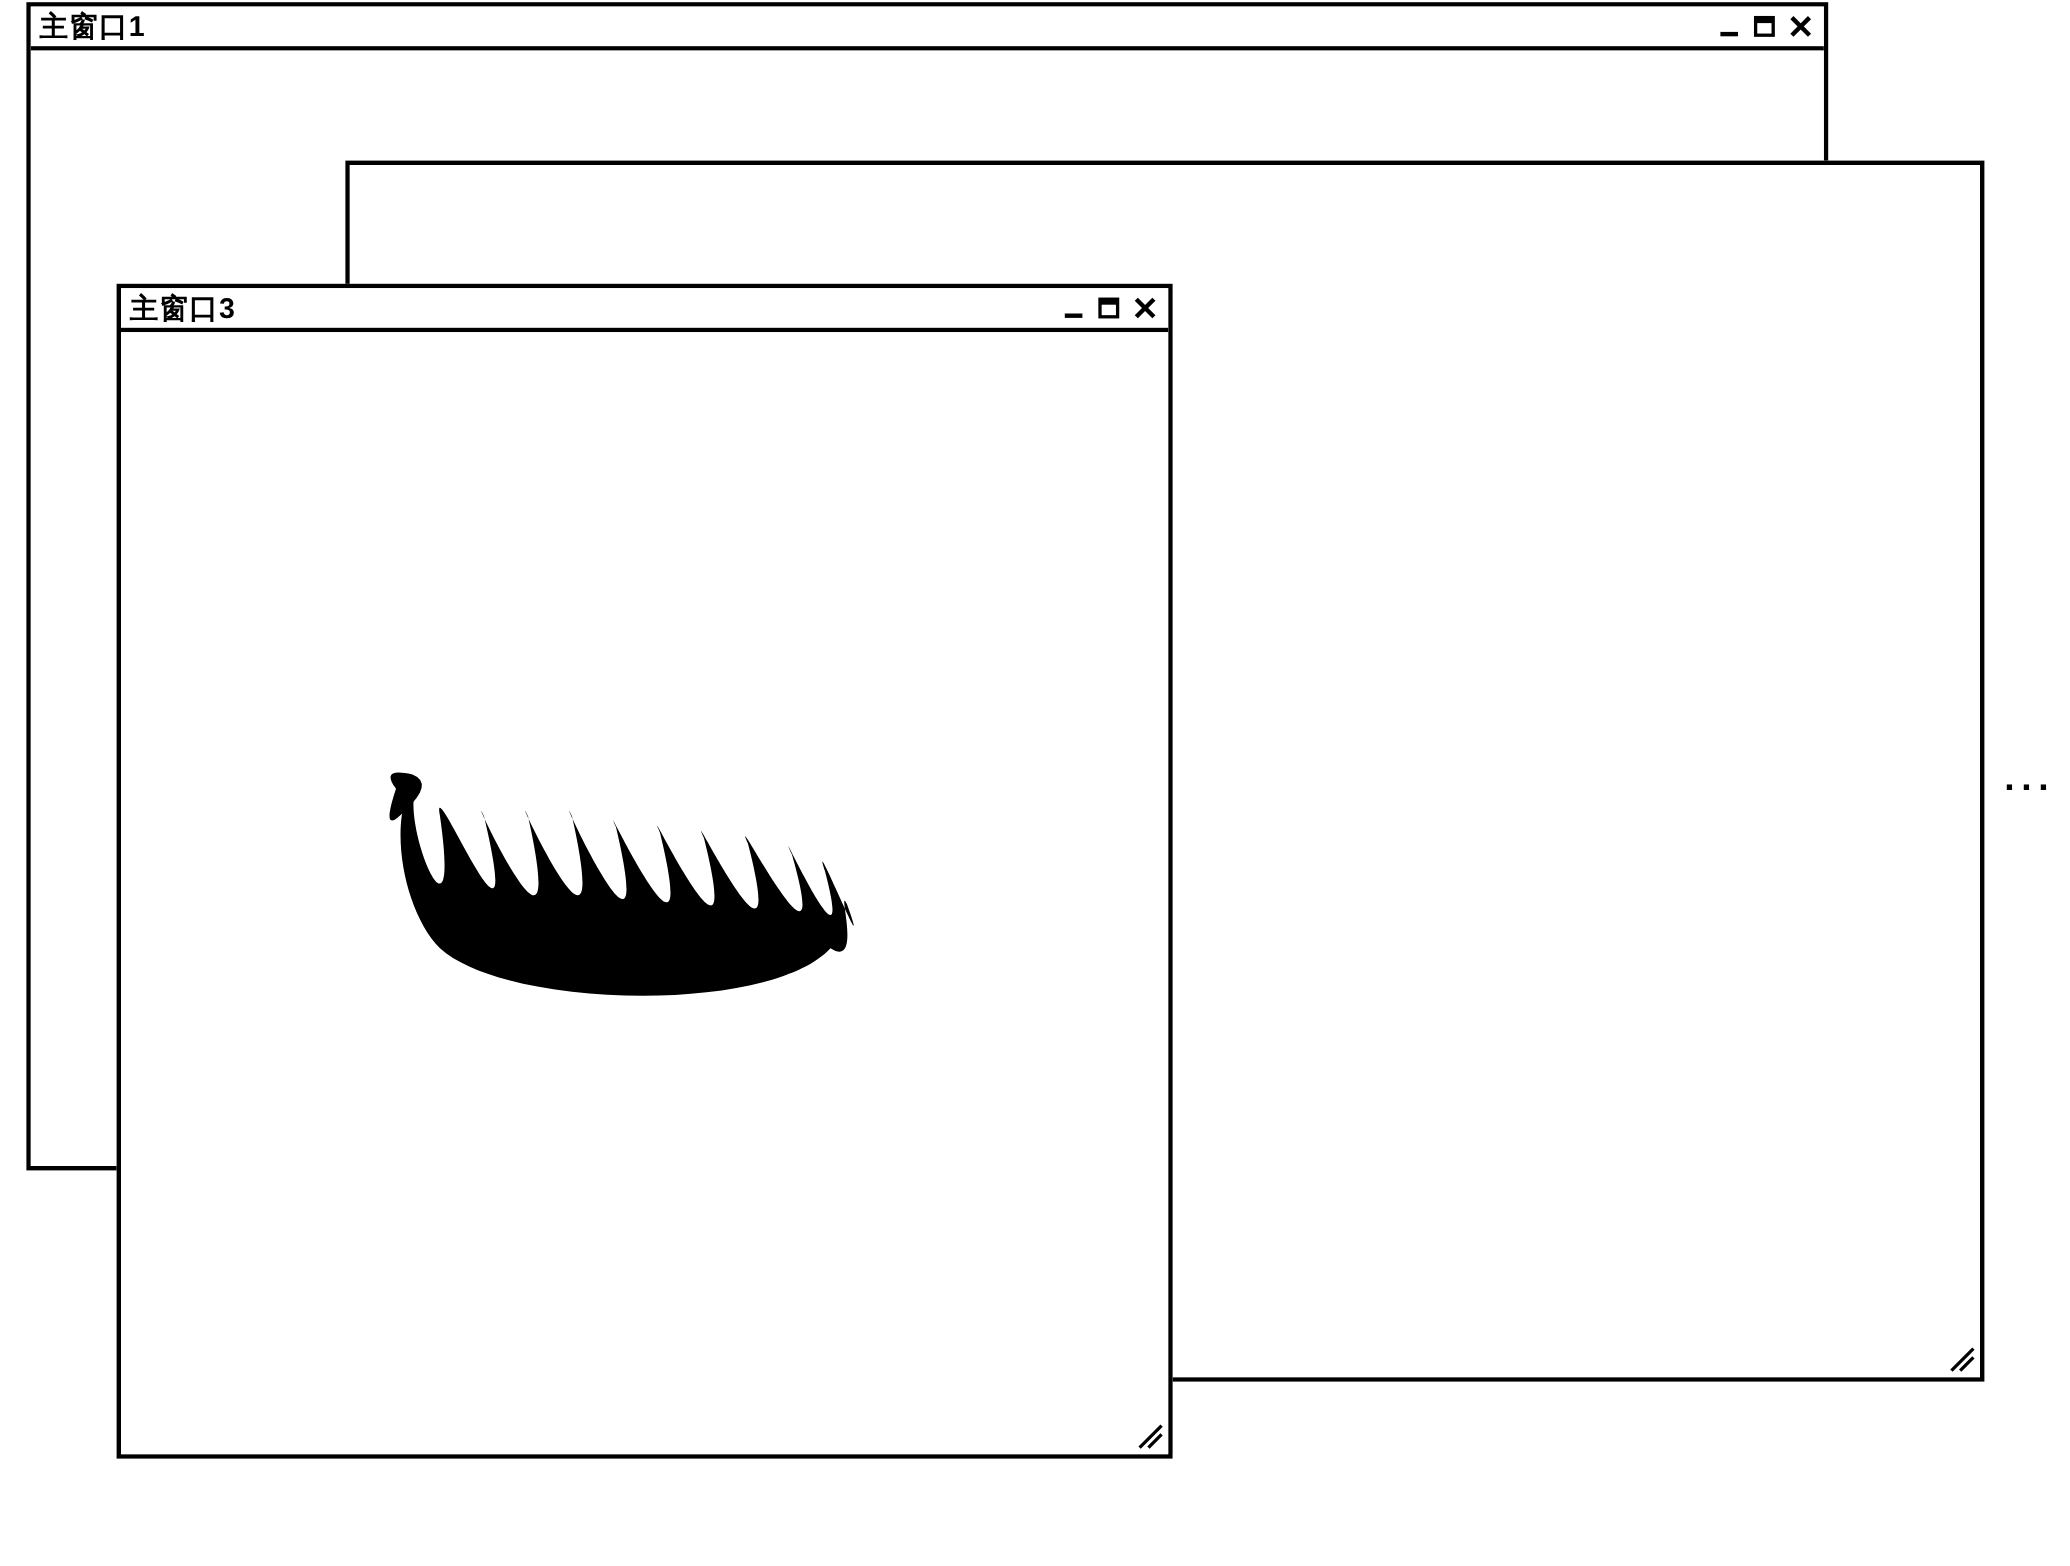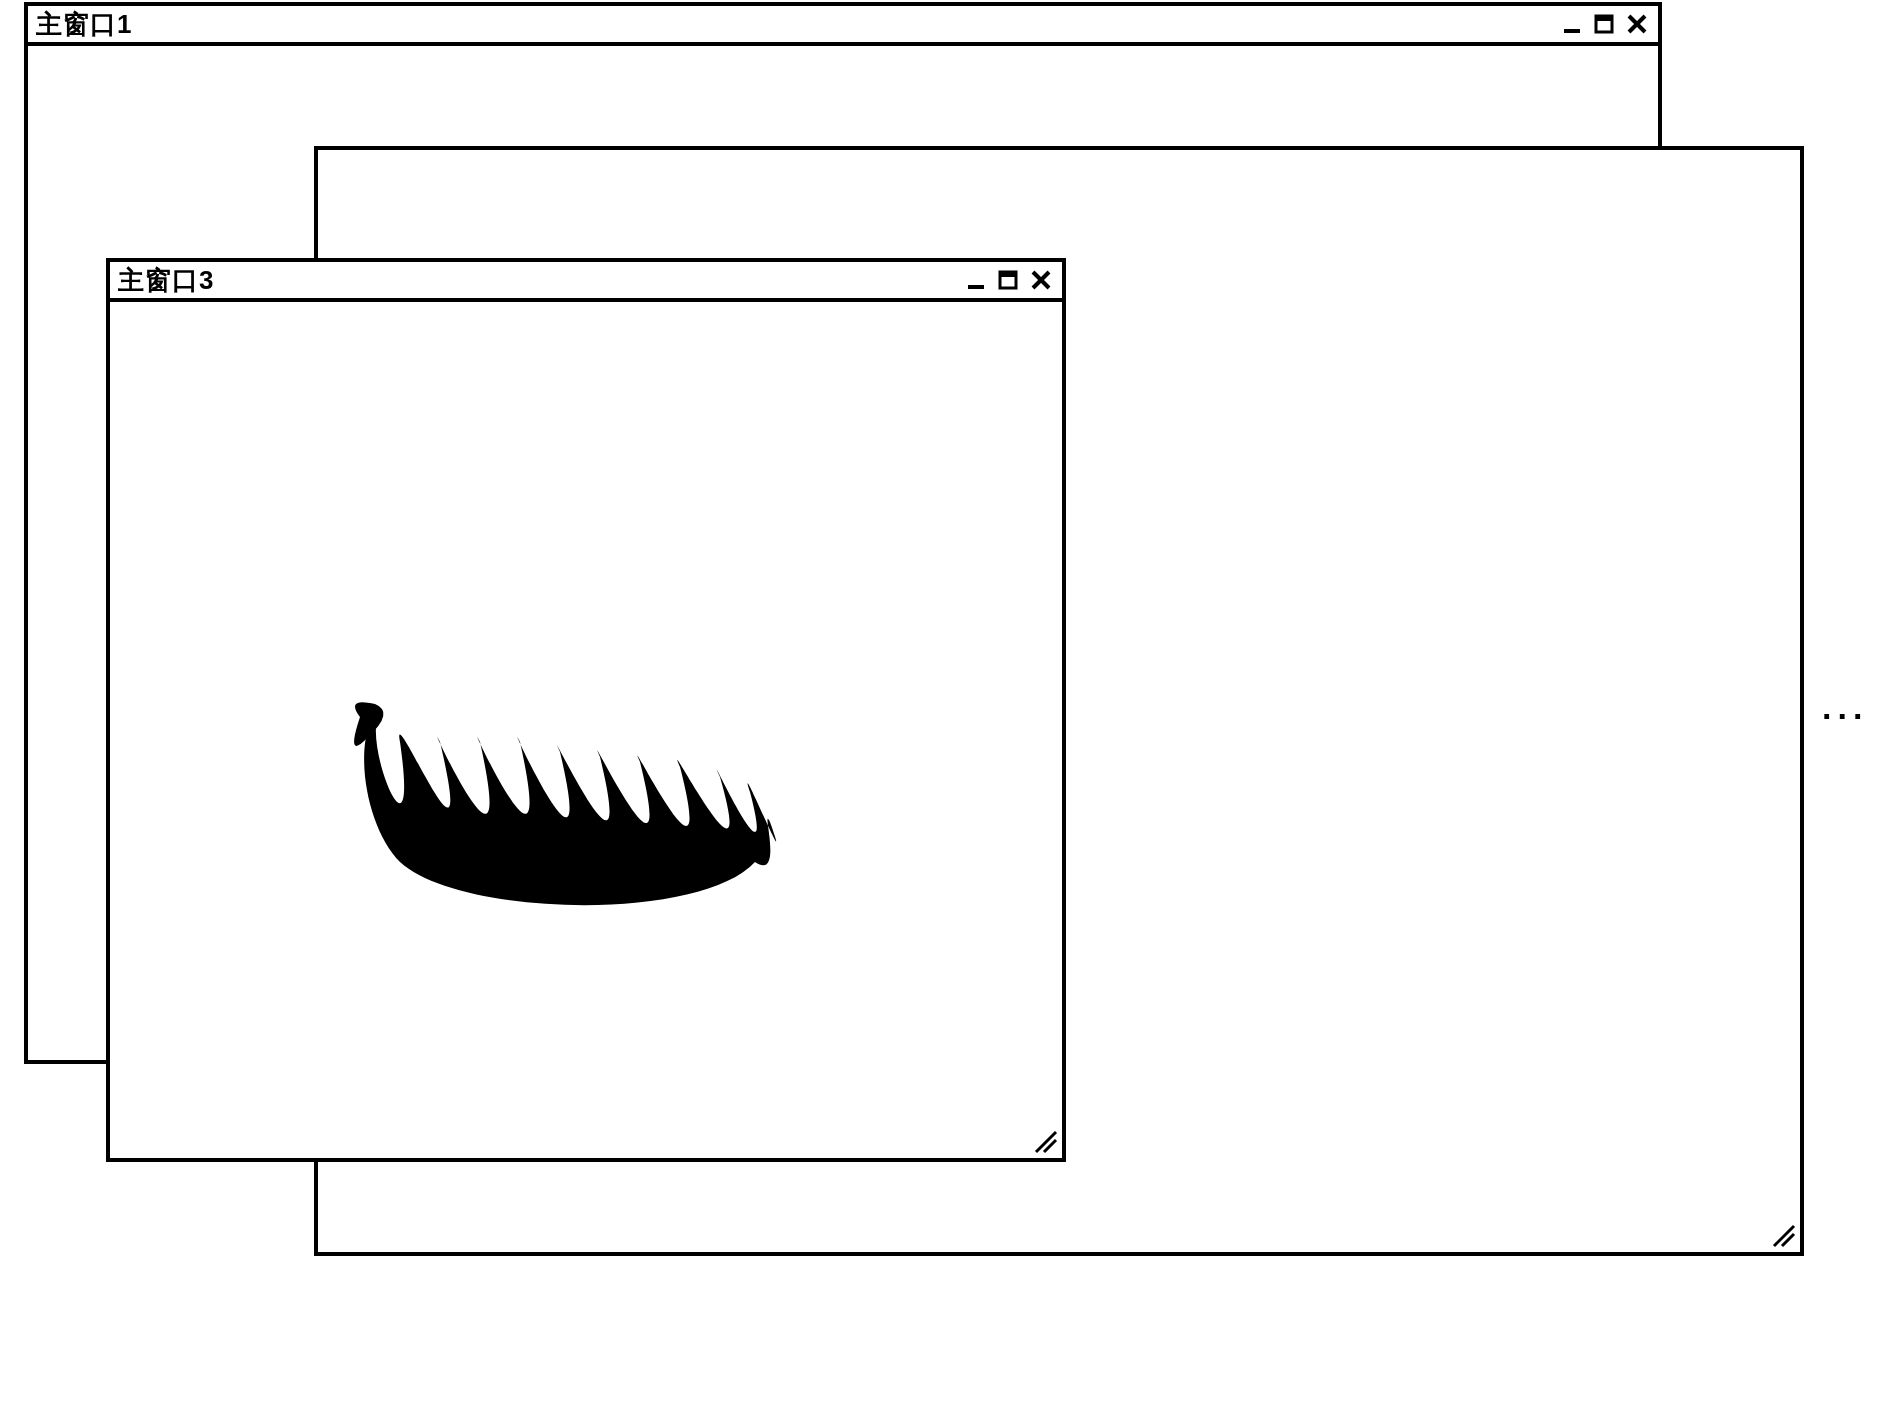--- a/index.html
+++ b/index.html
@@ -114,21 +114,21 @@
     <div class="body">
       <span class="resize-grip">
         <svg width="28" height="28" viewBox="0 0 28 28">
           <line x1="6" y1="26" x2="26" y2="6" stroke="#000" stroke-width="3"></line>
           <line x1="14" y1="26" x2="26" y2="14" stroke="#000" stroke-width="3"></line>
         </svg>
       </span>
     </div>
   </div>
 
-  <div class="window" style="left:106px; top:258px; width:960px; height:904px;">
+  <div class="window" style="left:106px; top:258px; width:960px; height:1068px;">
     <div class="titlebar">
       <span class="title">主窗口3</span>
       <div class="controls">
         <span class="ctrl">
           <svg width="22" height="22" viewBox="0 0 22 22">
               <rect x="2" y="16" width="16" height="4" fill="#000"></rect>
             </svg>
         </span>
         <span class="ctrl">
           <svg width="22" height="22" viewBox="0 0 22 22">

